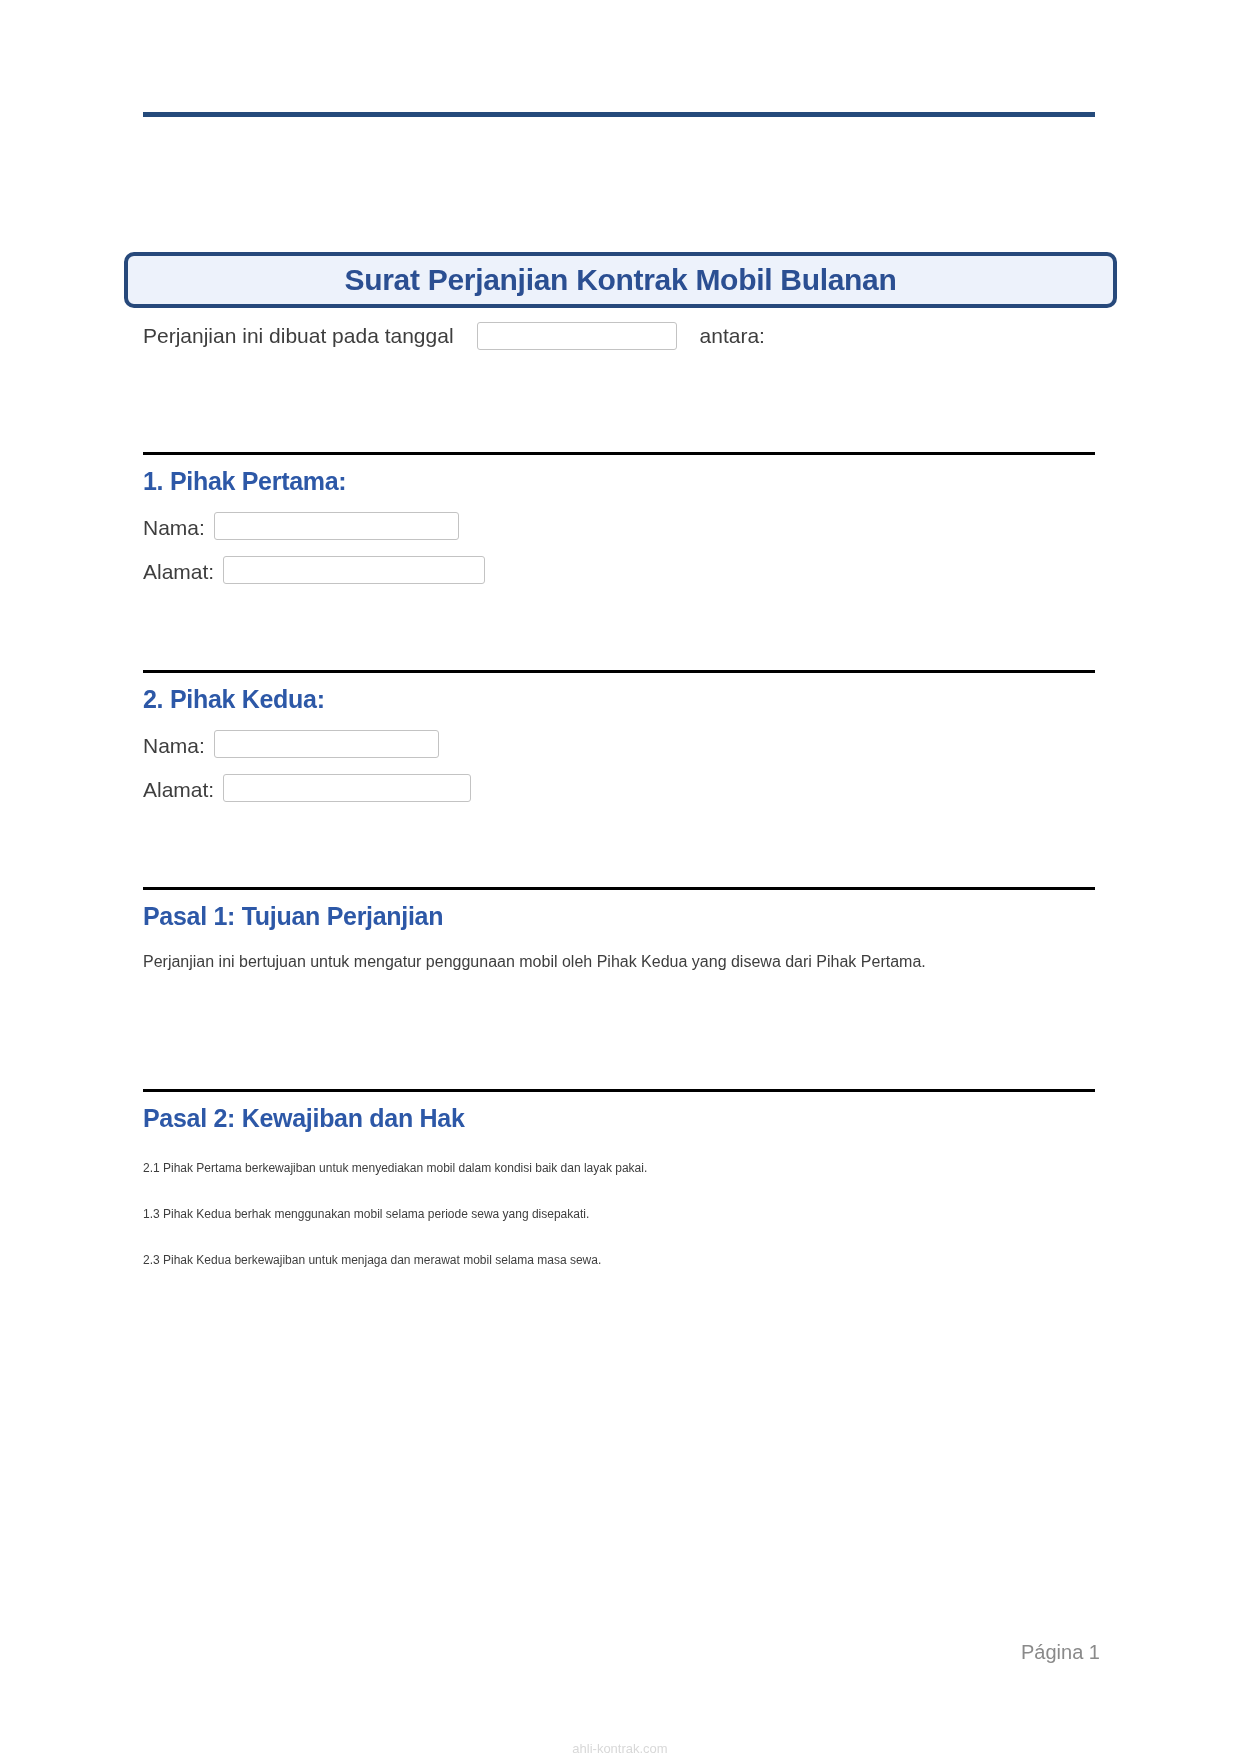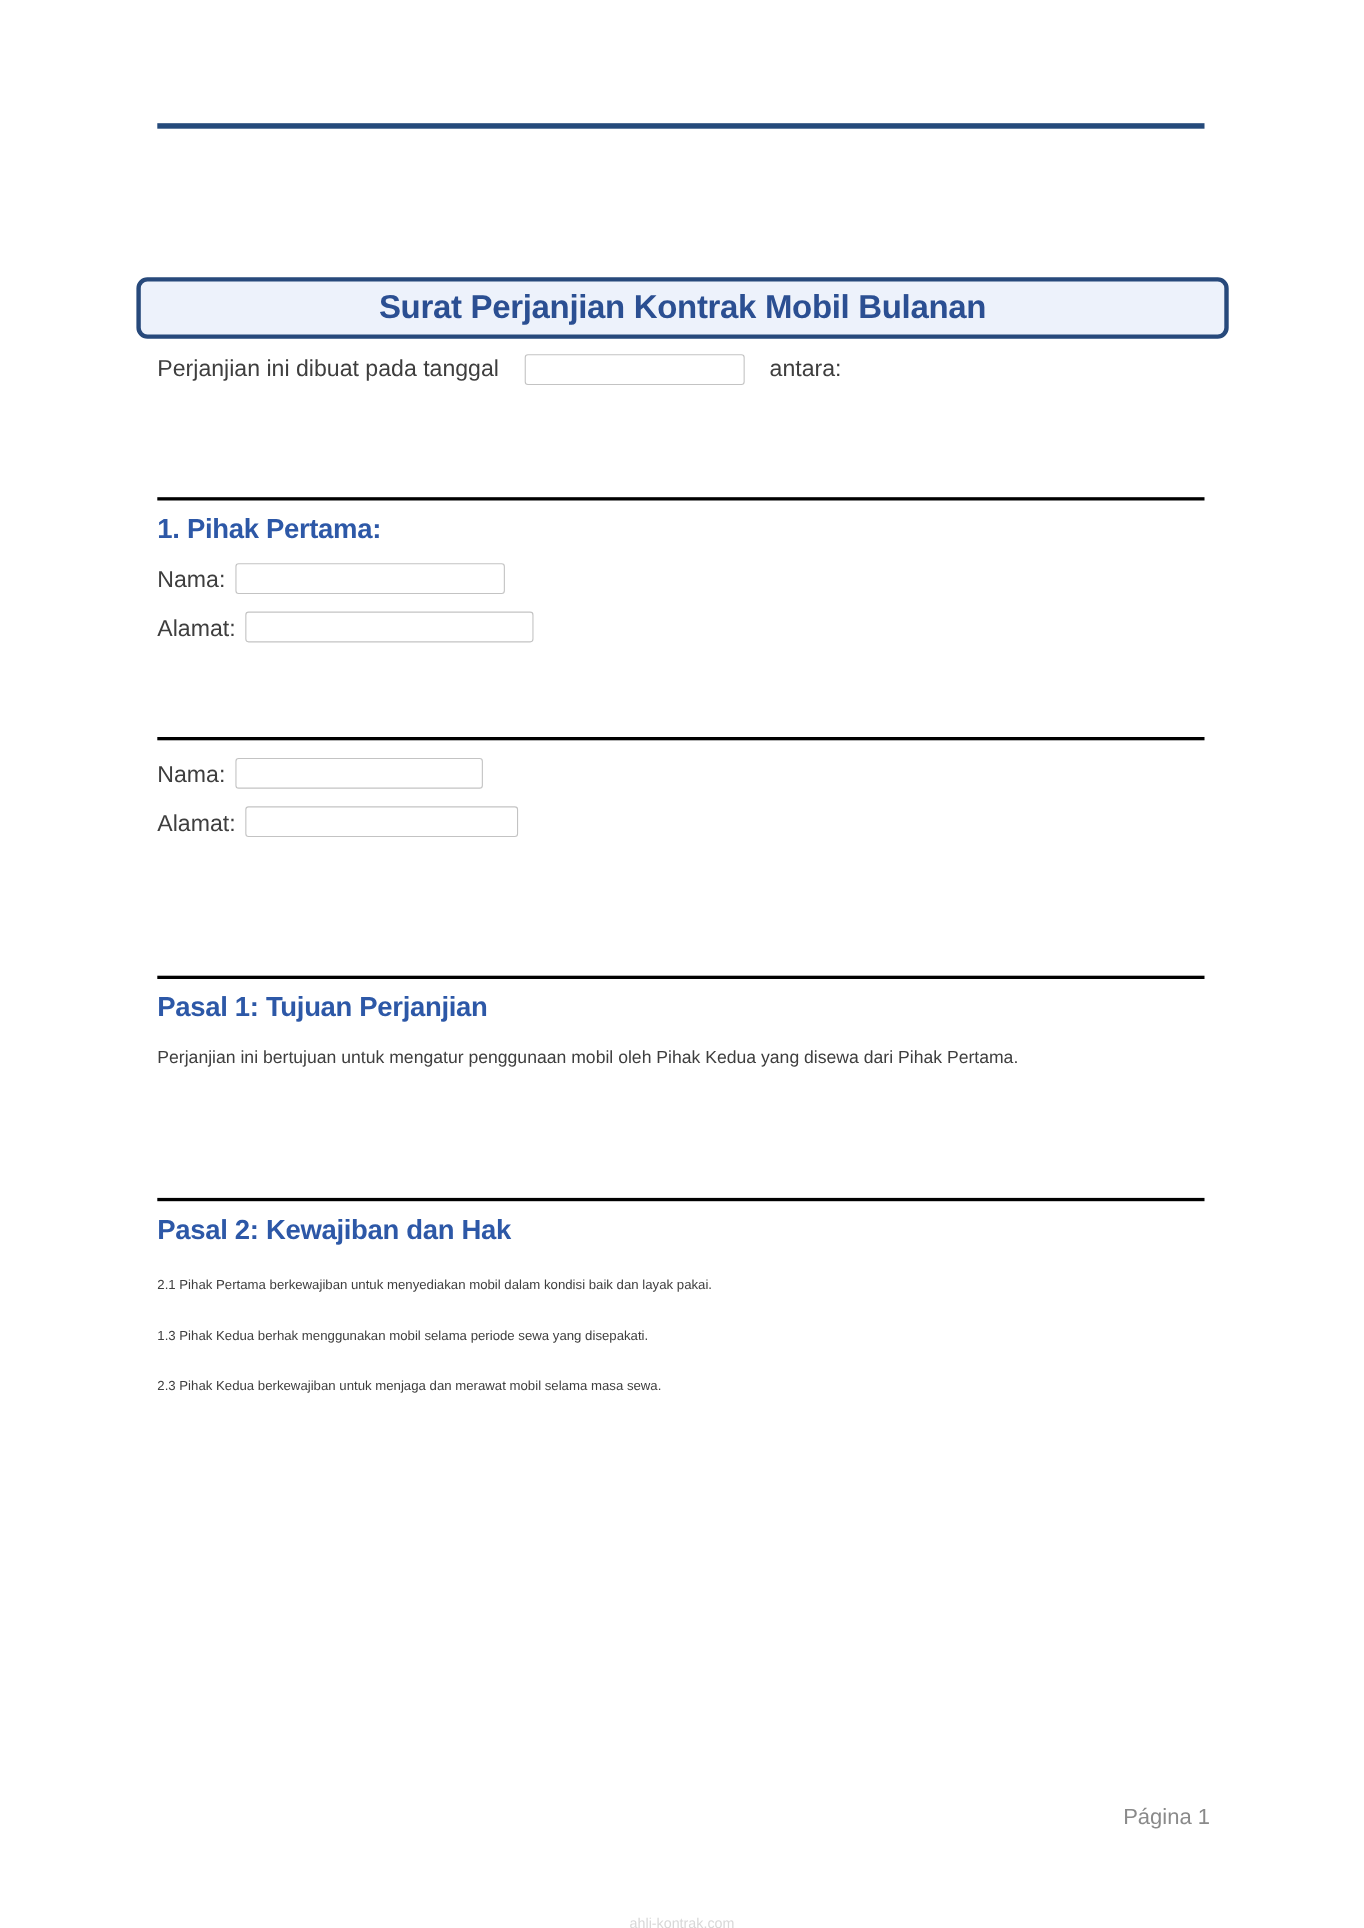--- a/index.html
+++ b/index.html
@@ -158,20 +158,21 @@
       <label>Nama:</label>
       <input type="text" class="field w245" value="" style="">
     </div>
     <div class="row">
       <label>Alamat:</label>
       <input type="text" class="field w262" value="" style="">
     </div>
   </section>
 
   <section class="sec sec-s2">
+    <h2>2. Pihak Kedua:</h2>
     <div class="row">
       <label>Nama:</label>
       <input type="text" class="field w225" value="" style="">
     </div>
     <div class="row">
       <label>Alamat:</label>
       <input type="text" class="field w248" value="" style="">
     </div>
   </section>
 

